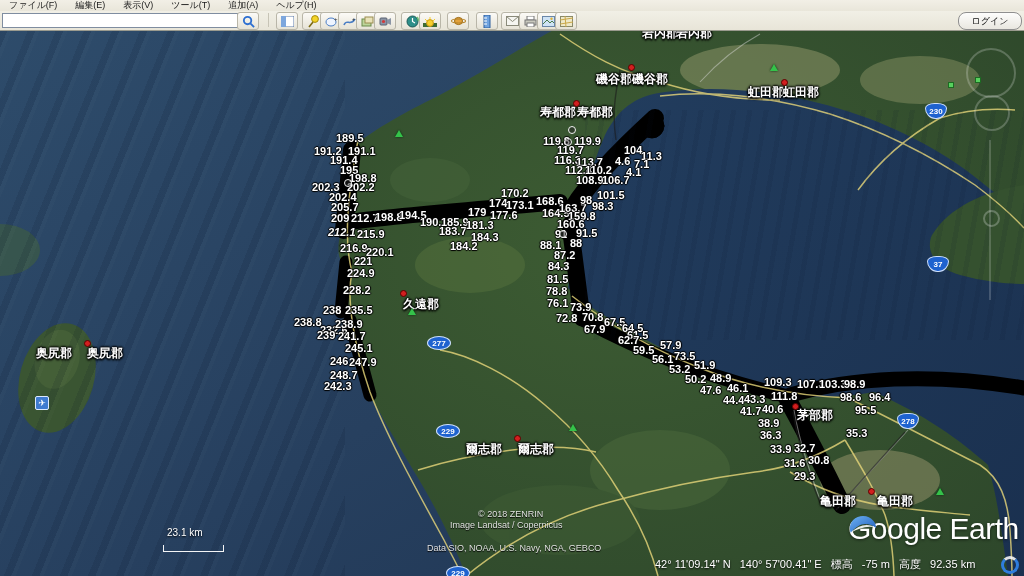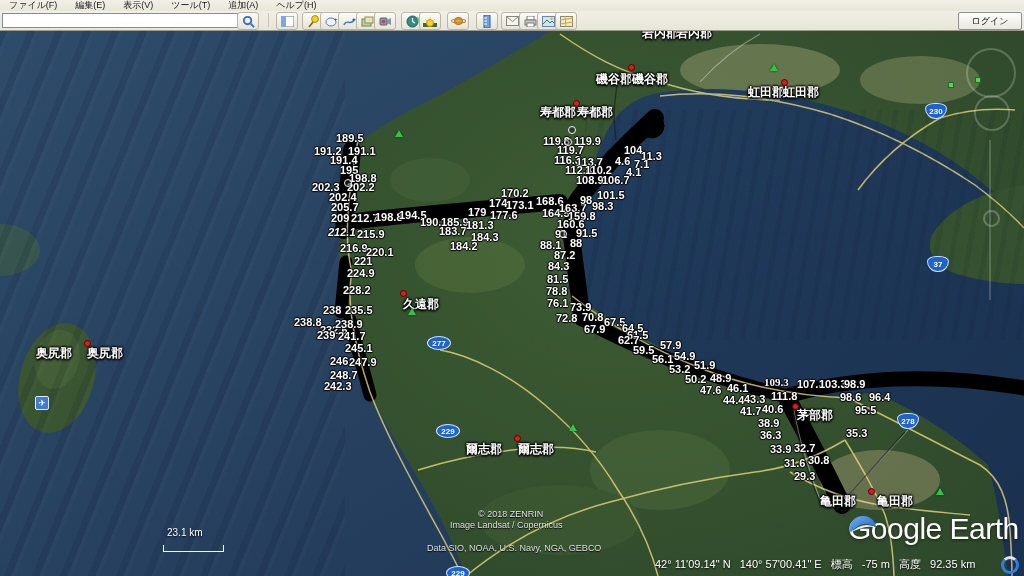--- a/index.html
+++ b/index.html
@@ -10,21 +10,21 @@
           background:linear-gradient(#f7f5ee,#e8e5d8);border-bottom:1px solid #9a9a8e;z-index:50;text-decoration:underline;}
   .menubar{position:absolute;left:0;top:0;width:1024px;height:11px;display:flex;align-items:center;
            font-size:9px;color:#1a1a1a;background:linear-gradient(#f2efe6,#e9e6da);}
   .menu-item{padding:0 9px;cursor:default;white-space:nowrap;}
   .toolbar{position:absolute;left:0;top:11px;width:1024px;height:19px;}
   .search-input{position:absolute;left:2px;top:2px;width:228px;height:13px;background:#fff;
                 border:1px solid #7f8da0;font-size:10px;padding:0 3px;}
   .tbtn{position:absolute;top:1px;width:20px;height:16px;border:1px solid #b9b6a8;border-radius:3px;
         background:linear-gradient(#fcfbf7,#e6e3d6);display:flex;align-items:center;justify-content:center;}
   .tbtn svg{display:block}
-  .login-btn{position:absolute;left:958px;top:1px;width:62px;height:16px;border:1px solid #8f8f8f;border-radius:2px;
+  .login-btn{position:absolute;left:958px;top:1px;width:62px;height:16px;border:1px solid #8f8f8f;border-radius:8px;
              background:linear-gradient(#fdfdfc,#e9e7e0);font-size:9px;display:flex;align-items:center;justify-content:center;color:#111;}
   .vsep{position:absolute;top:2px;width:1px;height:14px;background:#c7c4b6;}
   
   #map{position:absolute;left:0;top:0;width:1024px;height:576px;}
   #map svg{position:absolute;left:0;top:0;}
   .sea-streaks{position:absolute;left:0;top:30px;width:345px;height:546px;opacity:.5;
      background:repeating-linear-gradient(112deg,rgba(5,14,34,.22) 0 7px,rgba(255,255,255,.03) 7px 11px,transparent 11px 26px);}
   .bay-streaks{position:absolute;left:585px;top:110px;width:439px;height:230px;opacity:.35;
      background:repeating-linear-gradient(100deg,rgba(8,18,40,.25) 0 5px,transparent 5px 16px);}
   #map-annotations{position:absolute;left:0;top:0;width:1024px;height:576px;}
@@ -228,40 +228,40 @@
       <div class="elev" style="left: 556px; top: 312px;">72.8</div>
       <div class="elev" style="left: 582px; top: 311px;">70.8</div>
       <div class="elev" style="left: 604px; top: 316px;">67.5</div>
       <div class="elev" style="left: 584px; top: 323px;">67.9</div>
       <div class="elev" style="left: 622px; top: 322px;">64.5</div>
       <div class="elev" style="left: 627px; top: 329px;">61.5</div>
       <div class="elev" style="left: 618px; top: 334px;">62.7</div>
       <div class="elev" style="left: 633px; top: 344px;">59.5</div>
       <div class="elev" style="left: 660px; top: 339px;">57.9</div>
       <div class="elev" style="left: 652px; top: 353px;">56.1</div>
-      <div class="elev" style="left: 674px; top: 350px;">54.9</div>
+      <div class="elev" style="left: 674px; top: 350px;">73.5</div>
       <div class="elev" style="left: 669px; top: 363px;">53.2</div>
       <div class="elev" style="left: 694px; top: 359px;">51.9</div>
       <div class="elev" style="left: 685px; top: 373px;">50.2</div>
       <div class="elev" style="left: 710px; top: 372px;">48.9</div>
       <div class="elev" style="left: 700px; top: 384px;">47.6</div>
       <div class="elev" style="left: 727px; top: 382px;">46.1</div>
       <div class="elev" style="left: 723px; top: 394px;">44.4</div>
       <div class="elev" style="left: 744px; top: 393px;">43.3</div>
       <div class="elev" style="left: 740px; top: 405px;">41.7</div>
       <div class="elev" style="left: 762px; top: 403px;">40.6</div>
       <div class="elev" style="left: 758px; top: 417px;">38.9</div>
       <div class="elev" style="left: 760px; top: 429px;">36.3</div>
       <div class="elev" style="left: 814px; top: 427px; margin-left: 32px;">35.3</div>
       <div class="elev" style="left: 770px; top: 443px;">33.9</div>
       <div class="elev" style="left: 794px; top: 442px;">32.7</div>
       <div class="elev" style="left: 784px; top: 457px;">31.6</div>
       <div class="elev" style="left: 808px; top: 454px;">30.8</div>
       <div class="elev" style="left: 794px; top: 470px;">29.3</div>
-      <div class="elev" style="left: 764px; top: 376px; font-family: Liberation Serif, serif;">109.3</div>
+      <div class="elev" style="left: 764px; top: 376px;">109.3</div>
       <div class="elev" style="left: 797px; top: 378px;">107.3</div>
       <div class="elev" style="left: 819px; top: 378px;">103.3</div>
       <div class="elev" style="left: 844px; top: 378px;">98.9</div>
       <div class="elev" style="left: 840px; top: 391px;">98.6</div>
       <div class="elev" style="left: 869px; top: 391px;">96.4</div>
       <div class="elev" style="left: 855px; top: 404px;">95.5</div>
       <div class="elev" style="left: 771px; top: 390px;">111.8</div>
       <div class="place" style="left: 642px; top: 25px;">岩内郡</div>
       <div class="place" style="left: 676px; top: 25px;">岩内郡</div>
       <div class="place" style="left: 596px; top: 71px;">磯谷郡</div>

